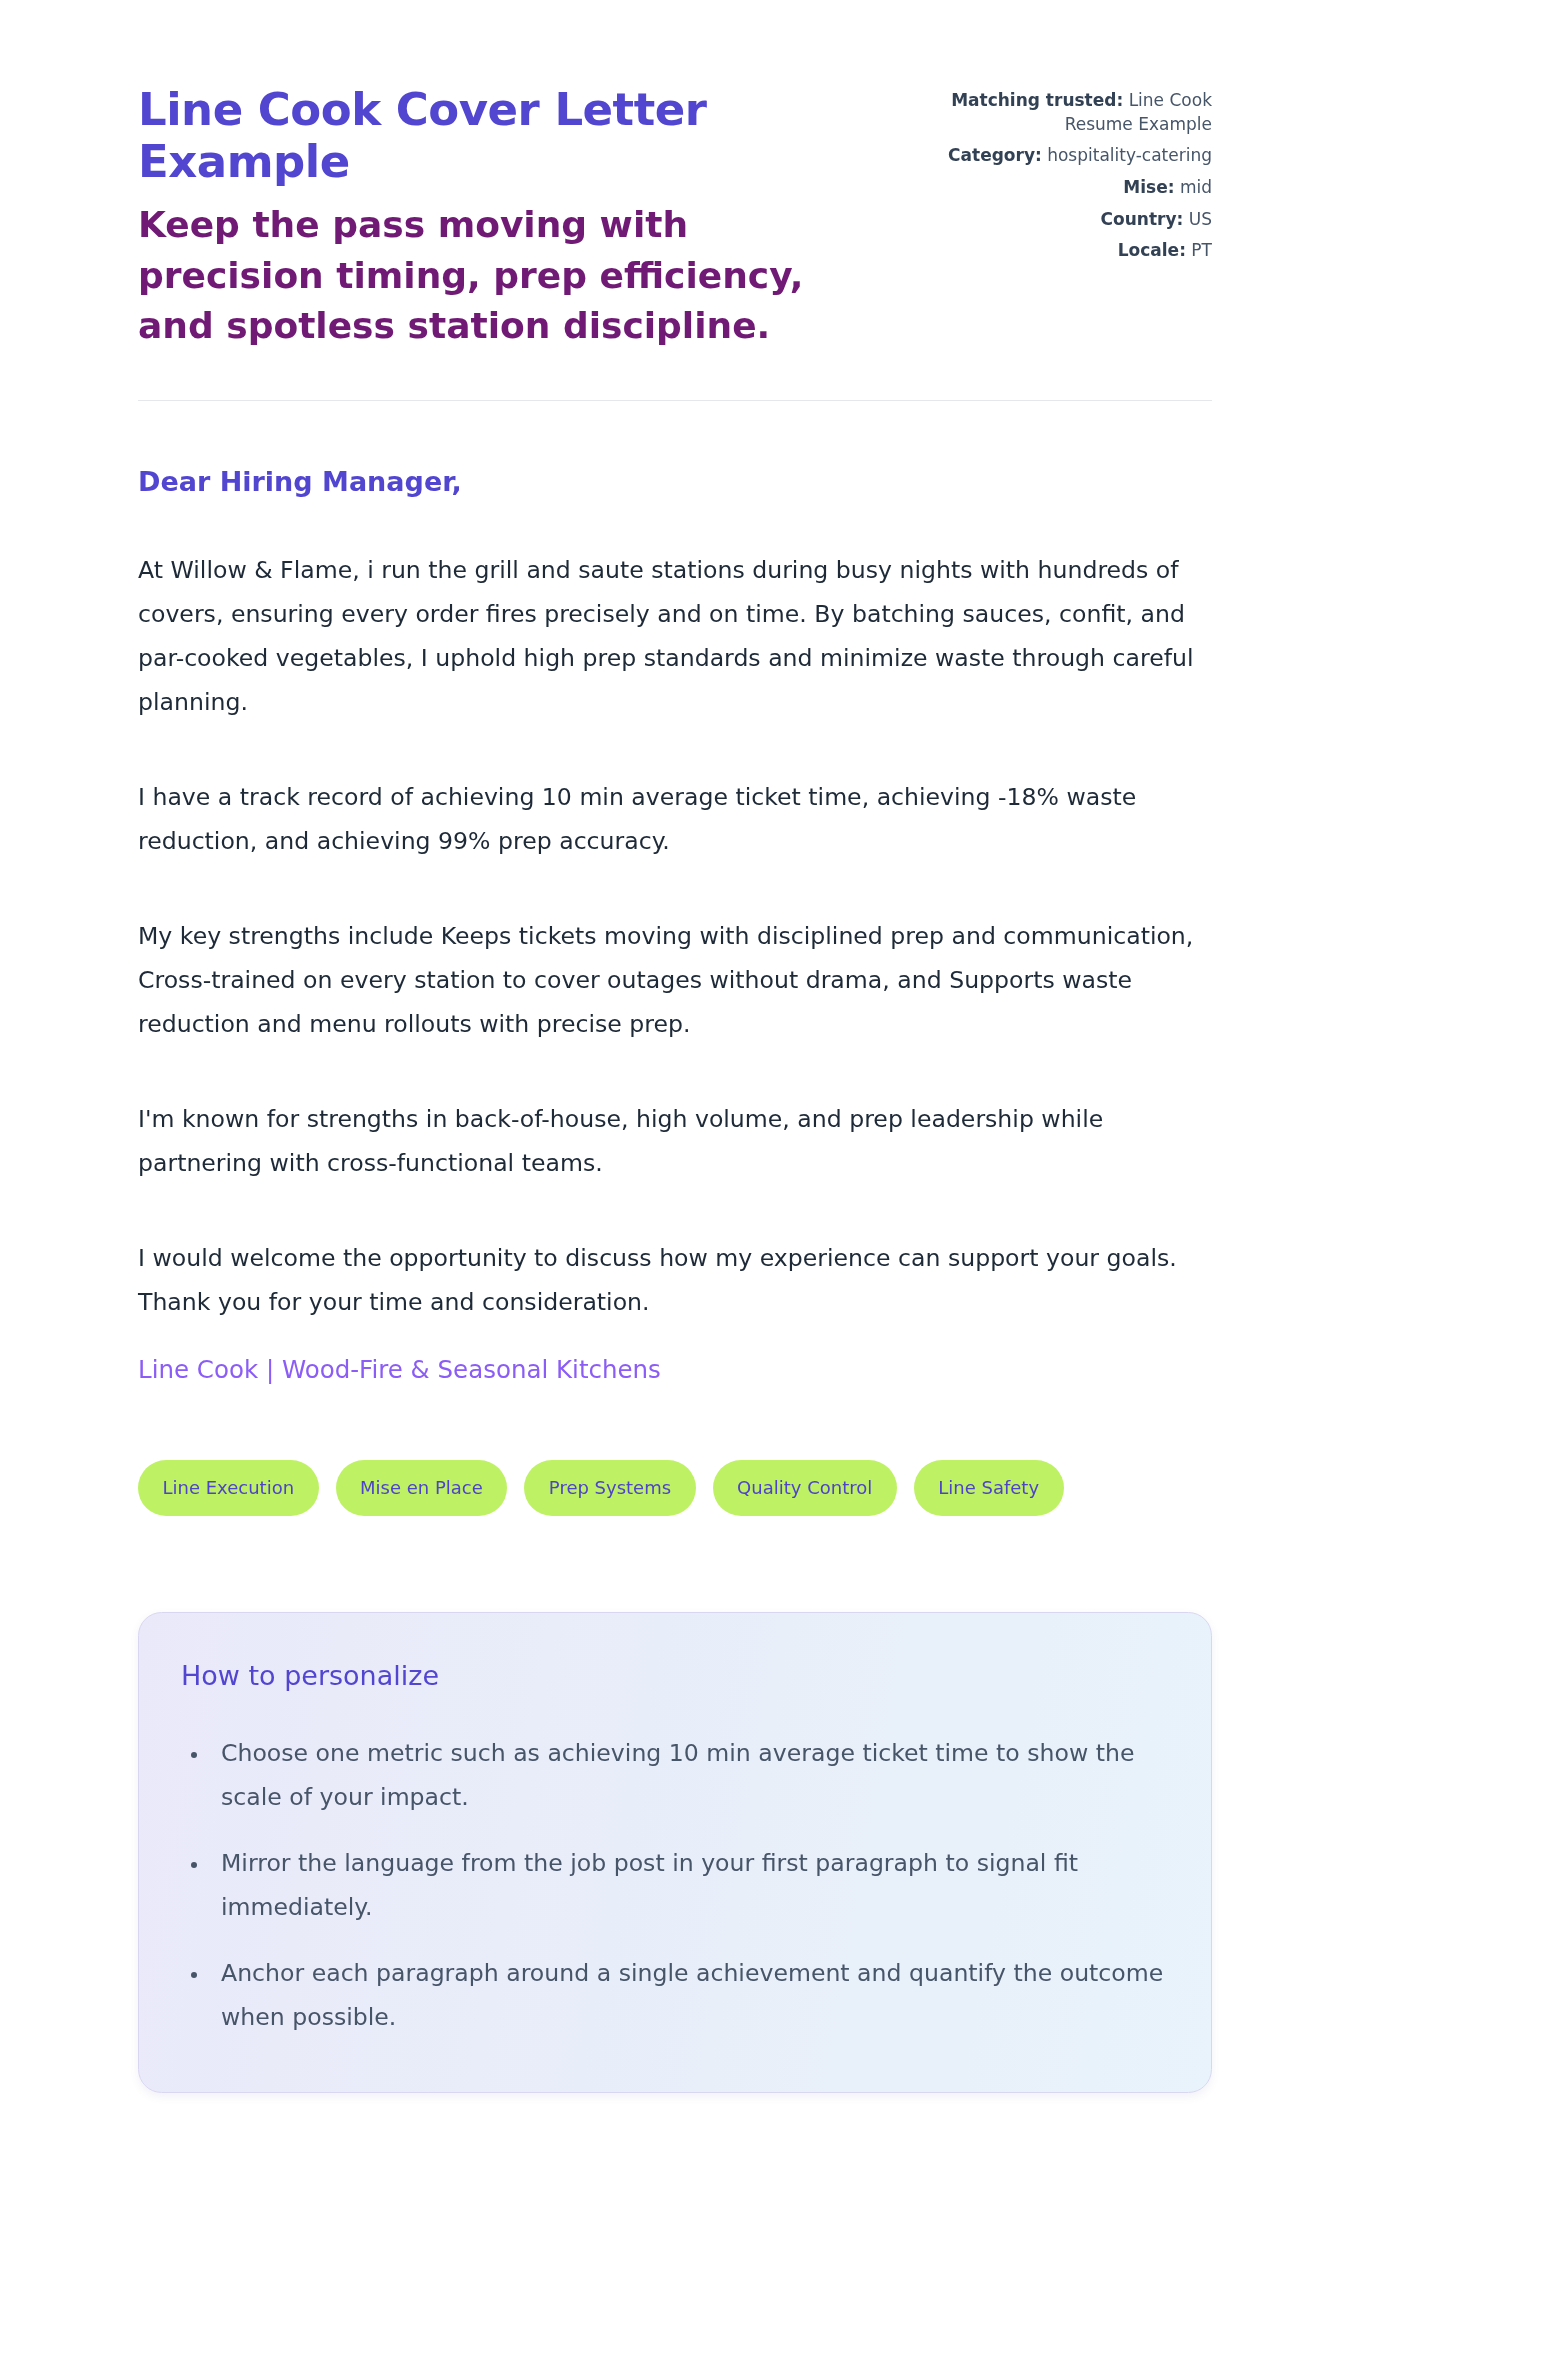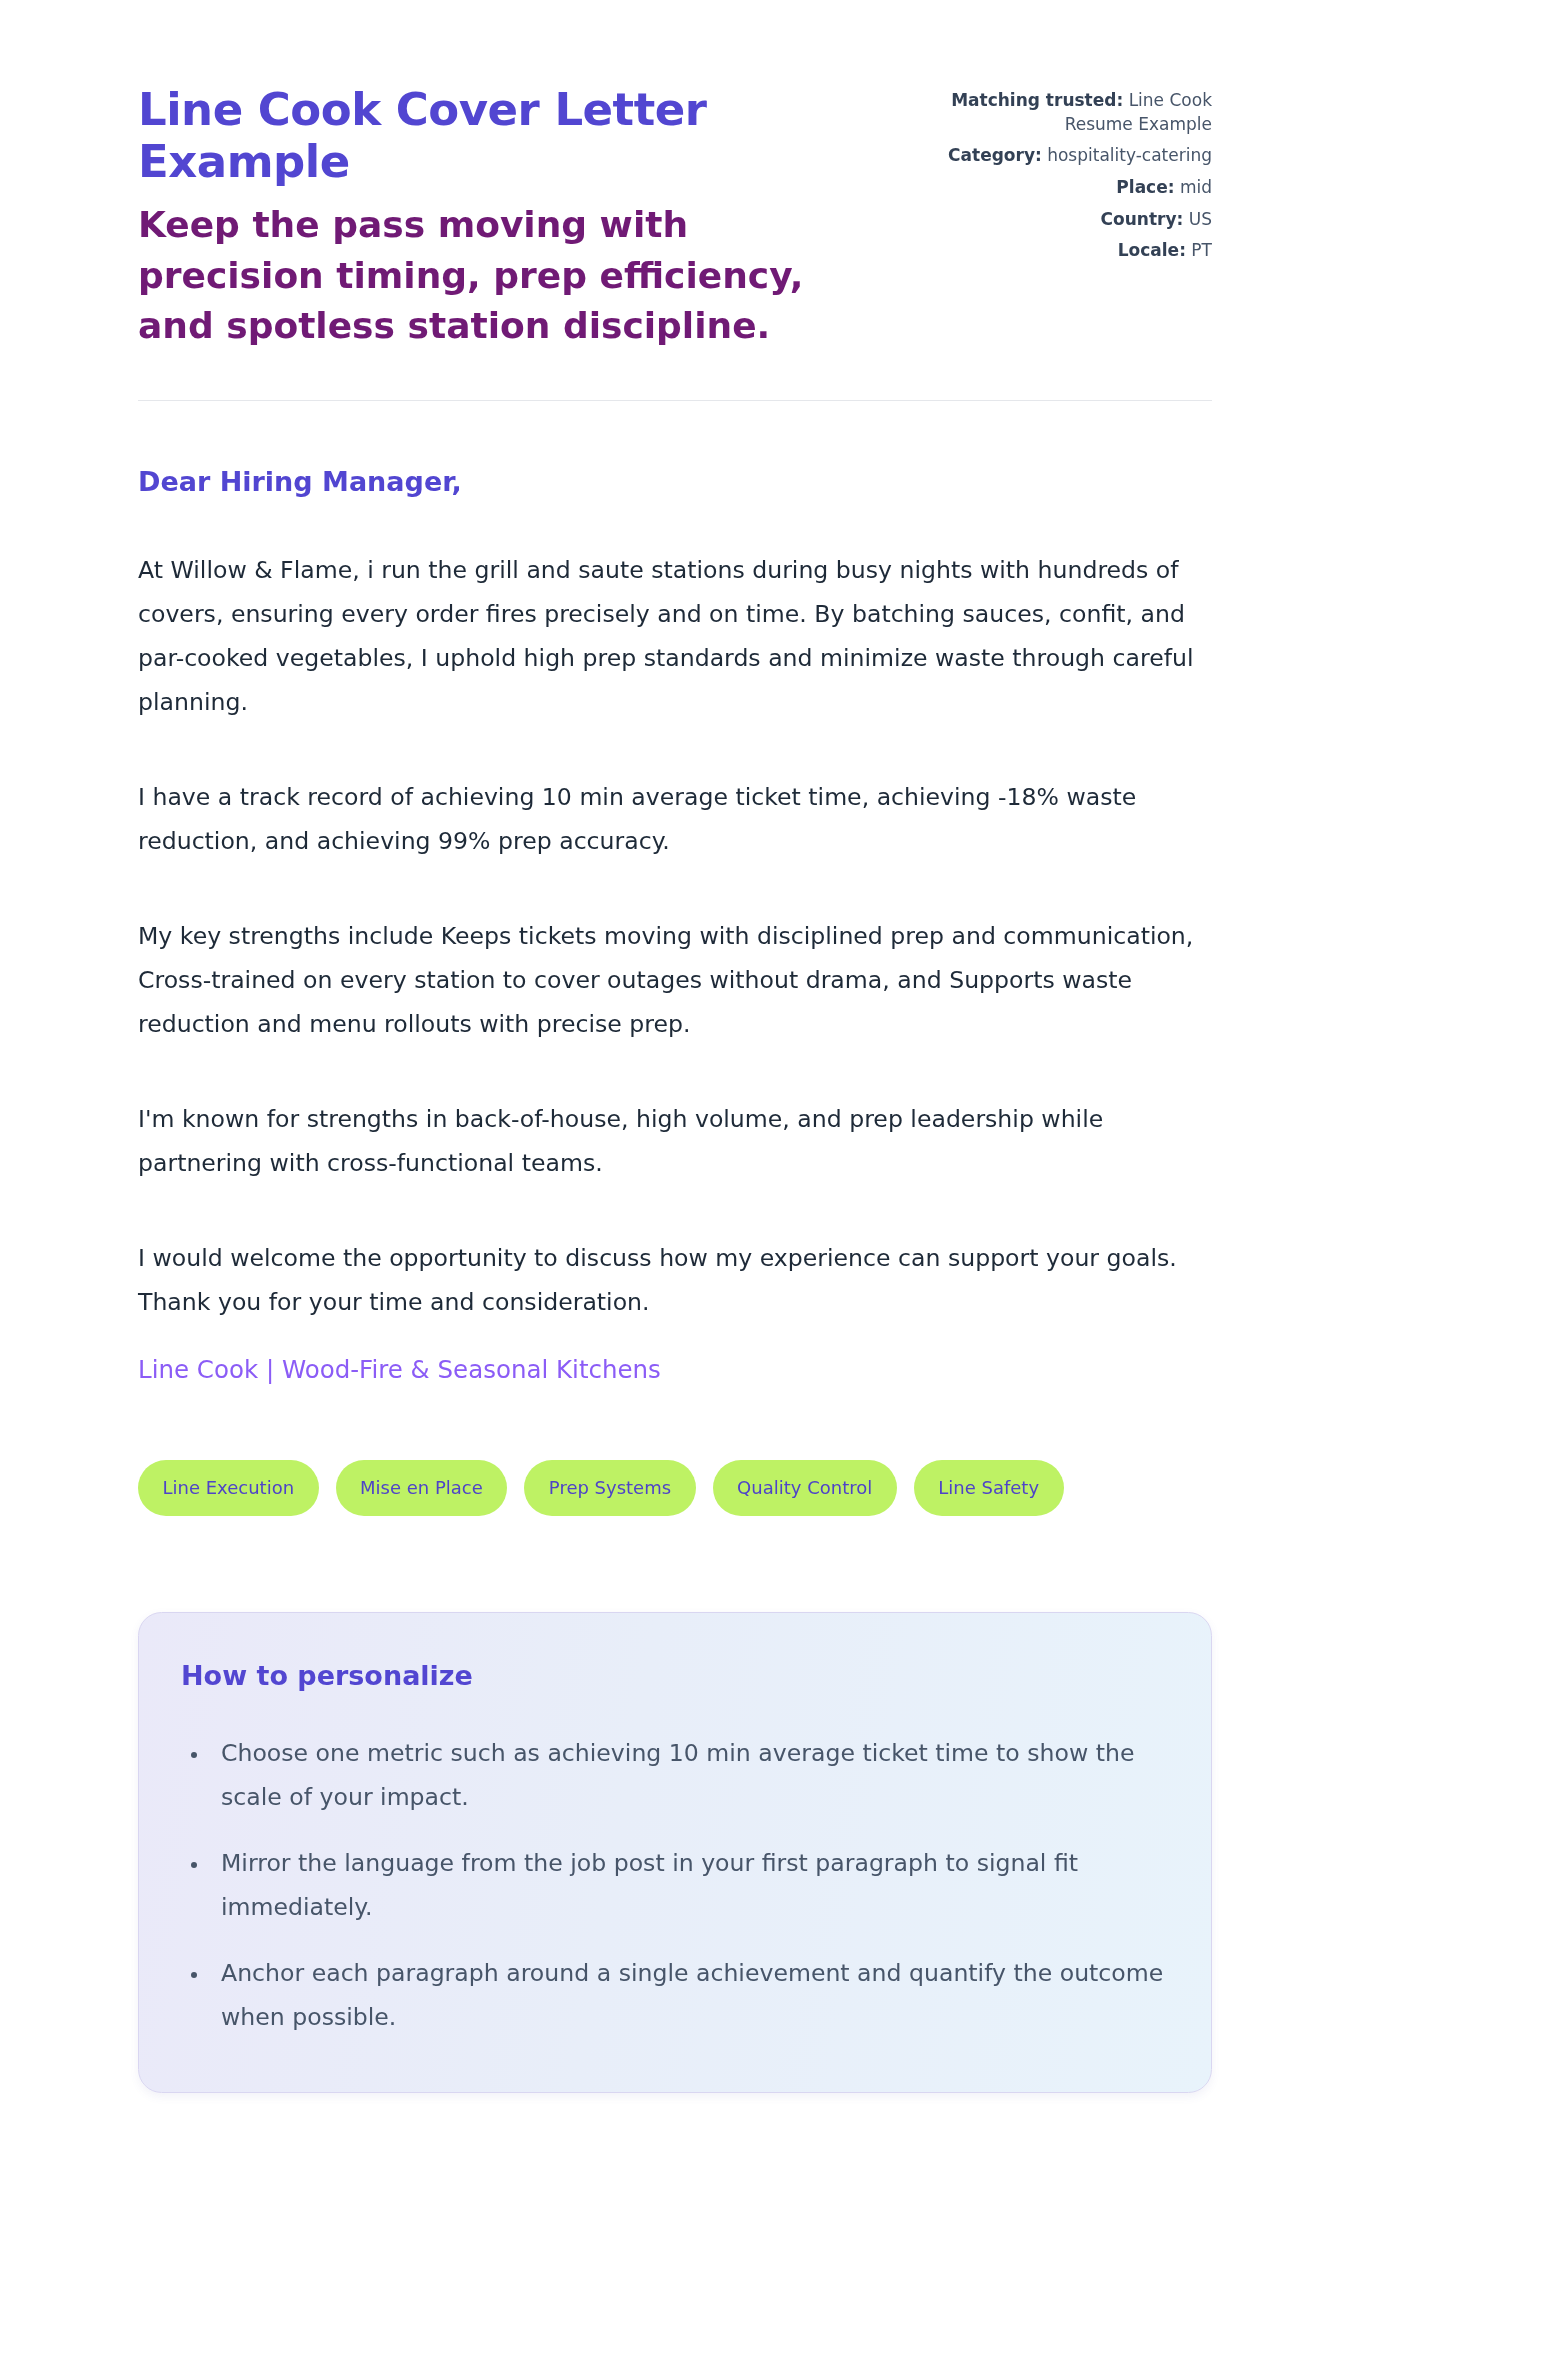--- a/index.html
+++ b/index.html
@@ -106,21 +106,21 @@
     margin: 96px 0 0 0;
     border: 0.9px solid #d9d6f1;
     border-radius: 23.6px;
     padding: 47px 45px 53px 42px;
     background: linear-gradient(100deg, #eae9f9 0%, #e8eef9 45%, #e8f3fb 100%);
     box-shadow: 0 3.6px 9px rgba(90, 90, 160, 0.08);
   }
   .box-title {
     margin: 0;
     font-size: 27px;
-    font-weight: bold;
+    font-weight: normal;
     color: #5246d1;
   }
   .box-list {
     margin: 40px 0 0 0;
     padding: 0 0 0 29px;
   }
   .box-list li {
     font-size: 23.6px;
     line-height: 44px;
     color: #475569;
@@ -136,21 +136,21 @@
 <div class="page">
 
   <header class="header">
     <div class="header-left">
       <h1 class="page-title">Line Cook Cover Letter Example</h1>
       <h2 class="page-subtitle">Keep the pass moving with precision timing, prep efficiency, and spotless station discipline.</h2>
     </div>
     <aside class="meta">
       <div class="meta-line"><b>Matching trusted:</b> <span>Line Cook Resume Example</span></div>
       <div class="meta-line"><b>Category:</b> <span>hospitality-catering</span></div>
-      <div class="meta-line"><b>Place:</b> <span>mid</span></div>
+      <div class="meta-line"><b>Mise:</b> <span>mid</span></div>
       <div class="meta-line"><b>Country:</b> <span>US</span></div>
       <div class="meta-line"><b>Locale:</b> <span>PT</span></div>
     </aside>
   </header>
 
   <hr class="divider">
 
   <section class="letter">
     <p class="greeting">Dear Hiring Manager,</p>
     <p class="para">At Willow &amp; Flame, i run the grill and saute stations during busy nights with hundreds of covers, ensuring every order fires precisely and on time. By batching sauces, confit, and par-cooked vegetables, I uphold high prep standards and minimize waste through careful planning.</p>

